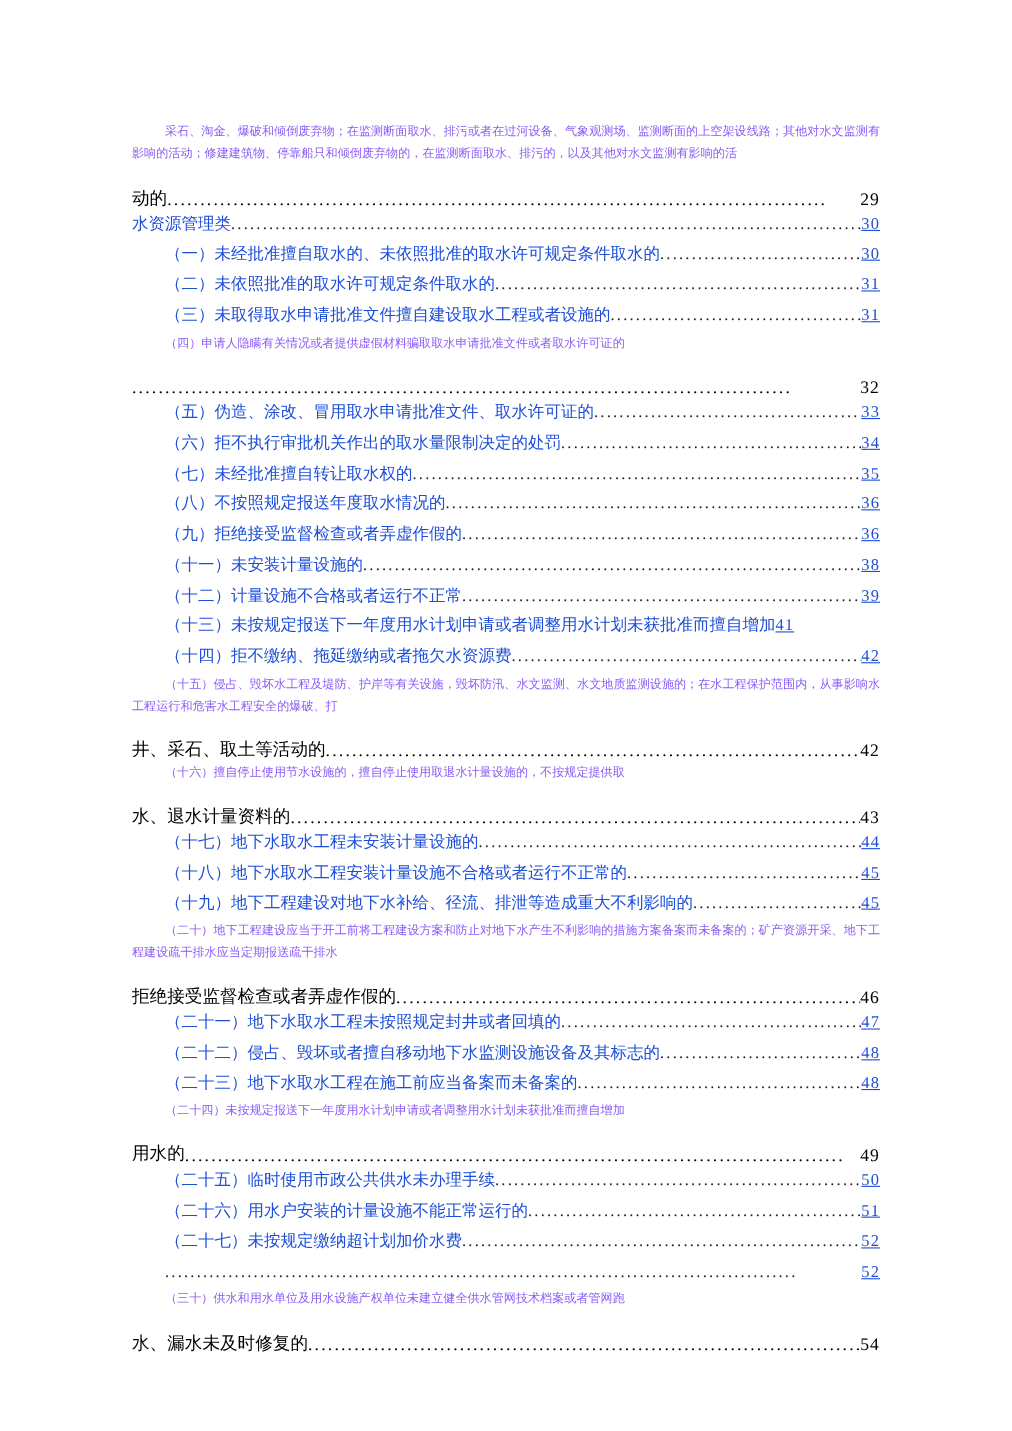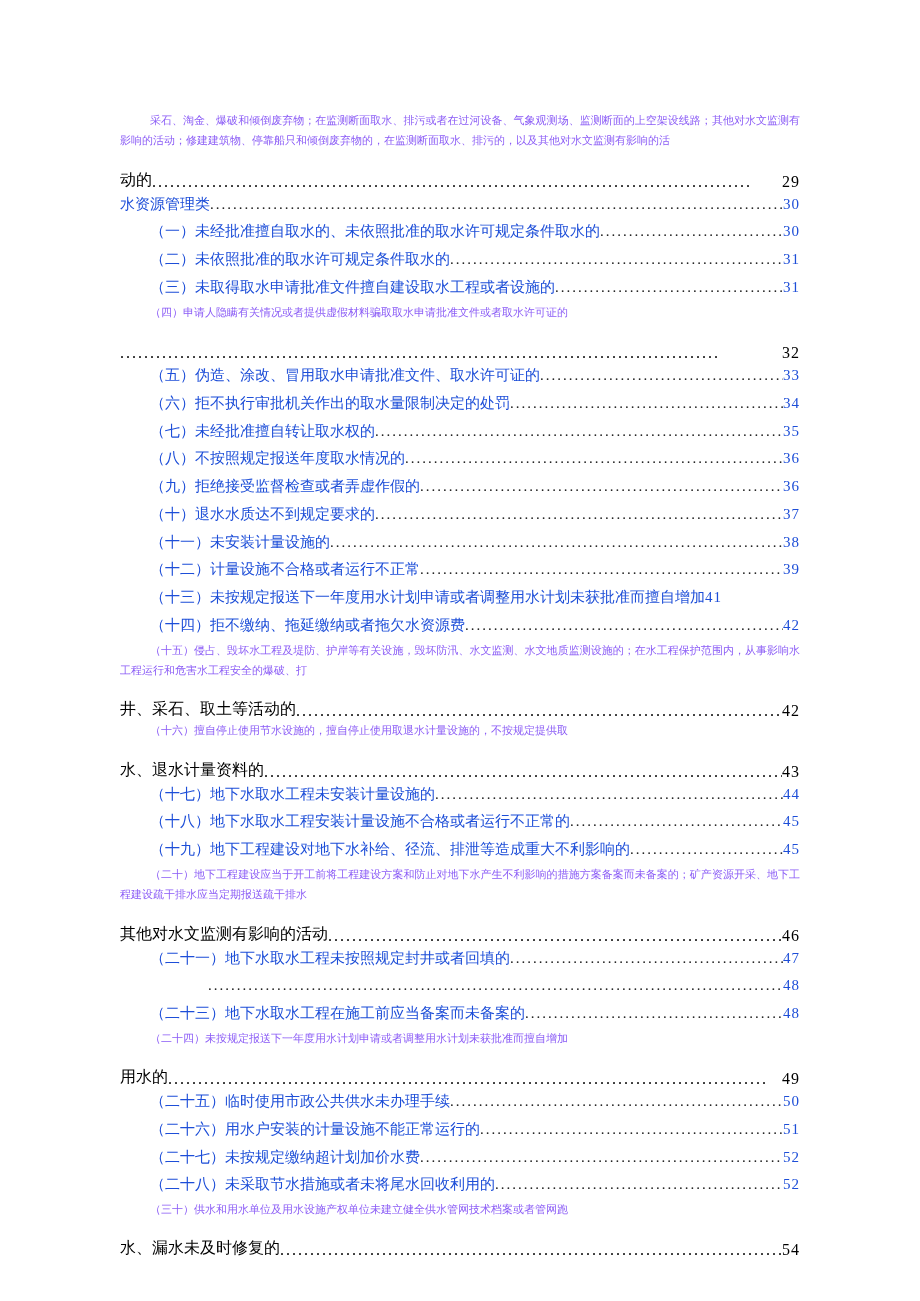--- a/index.html
+++ b/index.html
@@ -19,23 +19,23 @@
     }
     .toc-entry .label { flex: 0 0 auto; }
     .toc-entry .dots {
       flex: 1 1 auto;
       overflow: hidden;
       letter-spacing: 2px;
       color: #222;
       min-width: 10px;
     }
     .toc-entry .dots::before { content: "...................................................................................................."; }
-    .toc-entry .page { flex: 0 0 auto; letter-spacing: 1px; }
+    .toc-entry .page { flex: 0 0 auto; letter-spacing: 1px; text-decoration: underline; }
     .indent-0 { padding-left: 0; }
-    .indent-1 { padding-left: 30px; text-align: right; }
+    .indent-1 { padding-left: 30px; }
     .cont-start { padding-left: 0; }
     .wrap-text {
       font-size: 11px;
       line-height: 1.85;
       color: #8b5cf6;
       text-align: justify;
       padding-left: 30px;
     }
     .tail-line { display: flex; align-items: flex-end; }
     .tail-line .tail { flex: 0 0 auto; }
@@ -100,25 +100,20 @@
       <span class="label">（八）不按照规定报送年度取水情况的</span>
       <span class="dots"></span>
       <span class="page">36</span>
     </div>
     <div class="toc-entry indent-1">
       <span class="label">（九）拒绝接受监督检查或者弄虚作假的</span>
       <span class="dots"></span>
       <span class="page">36</span>
     </div>
     <div class="toc-entry indent-1">
-      <span class="label">（十）退水水质达不到规定要求的</span>
-      <span class="dots"></span>
-      <span class="page">37</span>
-    </div>
-    <div class="toc-entry indent-1">
       <span class="label">（十一）未安装计量设施的</span>
       <span class="dots"></span>
       <span class="page">38</span>
     </div>
     <div class="toc-entry indent-1">
       <span class="label">（十二）计量设施不合格或者运行不正常</span>
       <span class="dots"></span>
       <span class="page">39</span>
     </div>
     <div class="toc-entry indent-1" style="white-space: nowrap;">
@@ -154,30 +149,31 @@
       <span class="dots"></span>
       <span class="page">45</span>
     </div>
     <div class="toc-entry indent-1">
       <span class="label">（十九）地下工程建设对地下水补给、径流、排泄等造成重大不利影响的</span>
       <span class="dots"></span>
       <span class="page">45</span>
     </div>
     <div class="wrap-text" style="text-indent: 30px; padding-left: 0px;">（二十）地下工程建设应当于开工前将工程建设方案和防止对地下水产生不利影响的措施方案备案而未备案的；矿产资源开采、地下工程建设疏干排水应当定期报送疏干排水</div>
     <div class="tail-line cont-start">
-      <span class="tail">其他对水文监测有影响的活动</span>
+      <span class="tail">拒绝接受监督检查或者弄虚作假的</span>
       <span class="dots"></span>
       <span class="page">46</span>
     </div>
     <div class="toc-entry indent-1">
       <span class="label">（二十一）地下水取水工程未按照规定封井或者回填的</span>
       <span class="dots"></span>
       <span class="page">47</span>
     </div>
     <div class="toc-entry indent-1">
+      <span class="label">（二十二）侵占、毁坏或者擅自移动地下水监测设施设备及其标志的</span>
       <span class="dots"></span>
       <span class="page">48</span>
     </div>
     <div class="toc-entry indent-1">
       <span class="label">（二十三）地下水取水工程在施工前应当备案而未备案的</span>
       <span class="dots"></span>
       <span class="page">48</span>
     </div>
     <div class="wrap-text" style="text-indent: 30px; padding-left: 0px;">（二十四）未按规定报送下一年度用水计划申请或者调整用水计划未获批准而擅自增加</div>
     <div class="tail-line cont-start">
@@ -194,21 +190,20 @@
       <span class="label">（二十六）用水户安装的计量设施不能正常运行的</span>
       <span class="dots"></span>
       <span class="page">51</span>
     </div>
     <div class="toc-entry indent-1">
       <span class="label">（二十七）未按规定缴纳超计划加价水费</span>
       <span class="dots"></span>
       <span class="page">52</span>
     </div>
     <div class="toc-entry indent-1">
-      <span class="label">（二十八）未采取节水措施或者未将尾水回收利用的</span>
       <span class="dots"></span>
       <span class="page">52</span>
     </div>
     <div class="wrap-text" style="text-indent: 30px; padding-left: 0px;">（三十）供水和用水单位及用水设施产权单位未建立健全供水管网技术档案或者管网跑</div>
     <div class="tail-line cont-start">
       <span class="tail">水、漏水未及时修复的</span>
       <span class="dots"></span>
       <span class="page">54</span>
     </div>
   </div>

